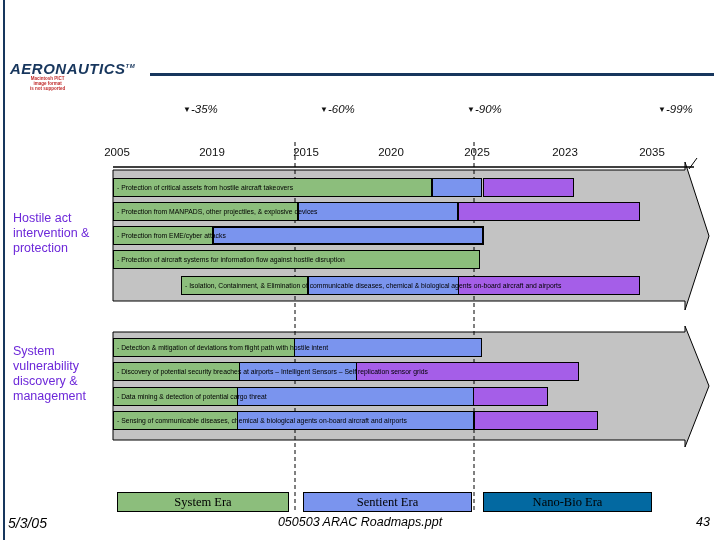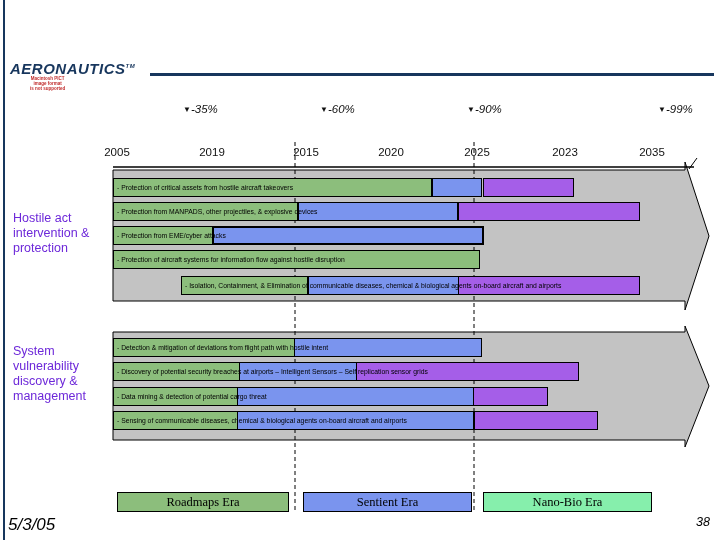--- a/index.html
+++ b/index.html
@@ -18,21 +18,21 @@
   .reduction-marker{position:absolute;top:103px;font-style:italic;font-size:11.5px;color:#111;white-space:nowrap;}
   .reduction-marker .tri{font-style:normal;font-size:8px;vertical-align:1px;}
   .year-label{position:absolute;top:146px;font-size:11.5px;color:#111;transform:translateX(-50%);}
   .chart-svg{position:absolute;left:0;top:0;width:720px;height:540px;}
   .roadmap-row{position:absolute;left:0;height:19px;}
   .bar-seg{position:absolute;top:0;height:17px;border:1px solid #000;box-sizing:content-box;}
   .bar-label{position:absolute;top:0;height:19px;line-height:19px;font-size:6.8px;white-space:nowrap;color:#000;padding-left:4px;}
   .group-label{position:absolute;font-size:12.5px;line-height:15px;color:#6d28d9;width:100px;}
   .era-item{position:absolute;top:492px;height:18px;border:1px solid #000;
             font-family:"Liberation Serif",serif;font-size:12.5px;text-align:center;line-height:18px;color:#000;}
-  .footer-date{position:absolute;left:8px;top:515px;font-style:italic;font-size:17px;}
+  .footer-date{position:absolute;left:8px;top:515px;font-style:italic;font-size:14px;}
   .footer-file{position:absolute;left:360px;top:515px;transform:translateX(-50%);font-style:italic;font-size:12.5px;}
   .footer-page{position:absolute;right:10px;top:515px;font-style:italic;font-size:12.5px;}
 </style>
 </head>
 <body>
 
 <div class="slide">
 
   <div class="left-rule"></div>
 
@@ -123,21 +123,22 @@
       </div>
       <div class="roadmap-row" style="top: 411px; width: 720px;">
         <div class="bar-seg" style="left: 113px; width: 123px; background: rgb(140, 190, 124);"></div>
         <div class="bar-seg" style="left: 237px; width: 235px; background: rgb(122, 148, 238);"></div>
         <div class="bar-seg" style="left: 474px; width: 122px; background: rgb(165, 94, 232);"></div>
         <div class="bar-label" style="left: 113px;">- Sensing of communicable diseases, chemical &amp; biological agents on-board aircraft and airports</div>
       </div>
     </div>
 
   <div>
-      <div class="era-item" style="left: 117px; width: 170px; background: rgb(140, 190, 124);">Roadmaps Era</div>
+      <div class="era-item" style="left: 117px; width: 170px; background: rgb(140, 190, 124);">System Era</div>
       <div class="era-item" style="left: 303px; width: 167px; background: rgb(122, 148, 238);">Sentient Era</div>
-      <div class="era-item" style="left: 483px; width: 167px; background: #86efac;">Nano-Bio Era</div>
+      <div class="era-item" style="left: 483px; width: 167px; background: #0369a1;">Nano-Bio Era</div>
     </div>
 
   <div class="footer-date">5/3/05</div>
-  <div class="footer-page">38</div>
+  <div class="footer-file">050503 ARAC Roadmaps.ppt</div>
+  <div class="footer-page">43</div>
 
 </div>
 
 </body></html>

